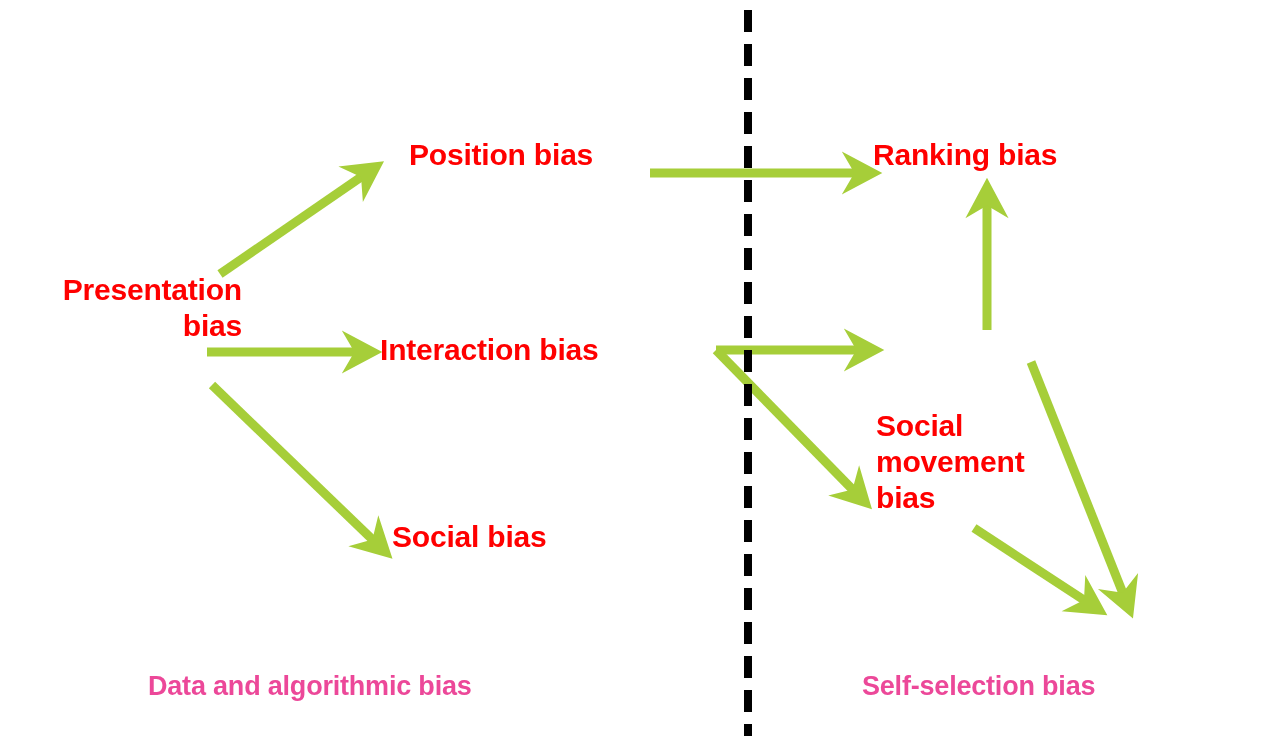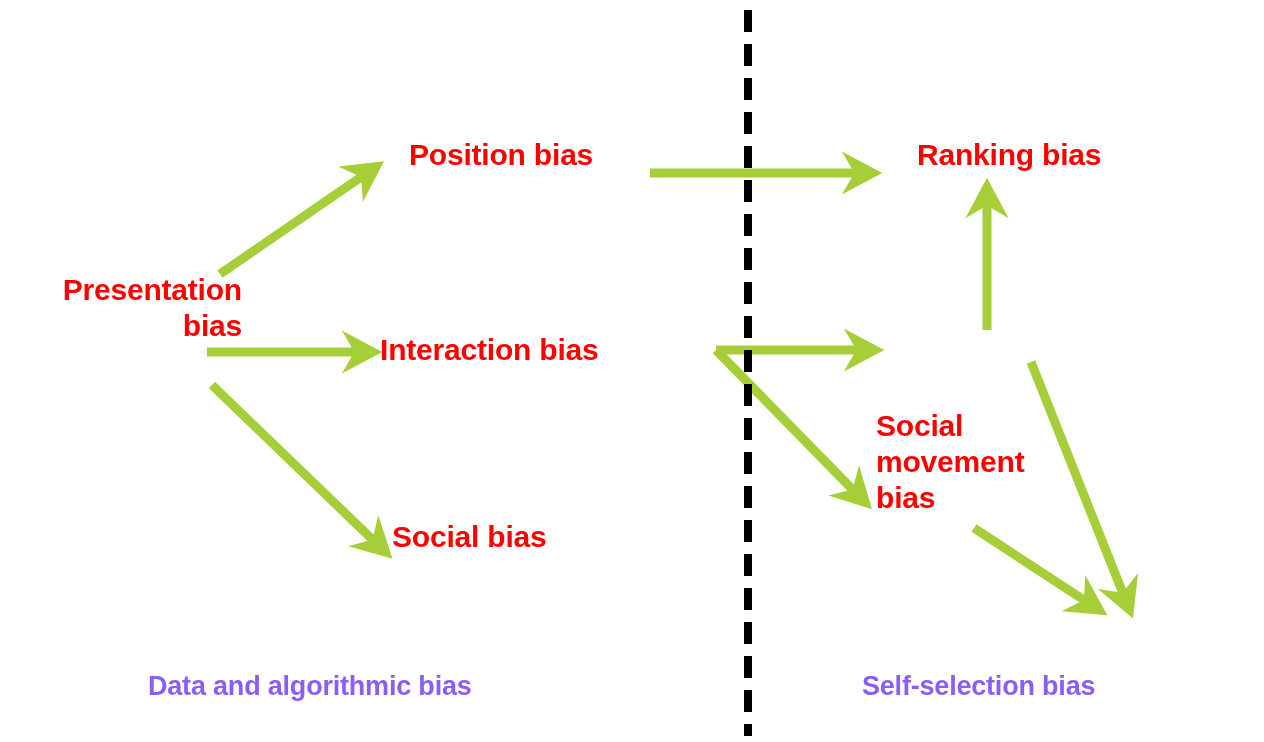--- a/index.html
+++ b/index.html
@@ -28,21 +28,21 @@
     color: #ff0000;
     font-family: "Liberation Sans", sans-serif;
     font-weight: bold;
     font-size: 30px;
     line-height: 36px;
     white-space: pre;
     letter-spacing: -0.2px;
   }
   .group-label {
     position: absolute;
-    color: #8b5cf6;
+    color: #ec4899;
     font-family: "Liberation Sans", sans-serif;
     font-weight: bold;
     font-size: 27px;
     line-height: 32px;
     white-space: pre;
     letter-spacing: -0.2px;
   }
   .center-node {
     text-align: right;
   }
@@ -82,21 +82,21 @@
 
   <div class="node-label center-node" style="left:28px; top:272px; width:214px;">Presentation
 bias</div>
 
   <div class="node-label" style="left:380px; top:137px;margin-left:29px;">Position bias</div>
 
   <div class="node-label" style="left:380px; top:332px;">Interaction bias</div>
 
   <div class="node-label" style="left:392px; top:519px;">Social bias</div>
 
-  <div class="node-label" style="left:917px; top:137px;text-align:right;">Ranking bias</div>
+  <div class="node-label" style="left:873px; top:137px;text-align:right;">Ranking bias</div>
 
 
   <div class="node-label" style="left:876px; top:408px;">Social
 movement
 bias</div>
 
 
   <div class="group-label" style="left:148px; top:670px;">Data and algorithmic bias</div>
 
   <div class="group-label" style="left:862px; top:670px;">Self-selection bias</div>

